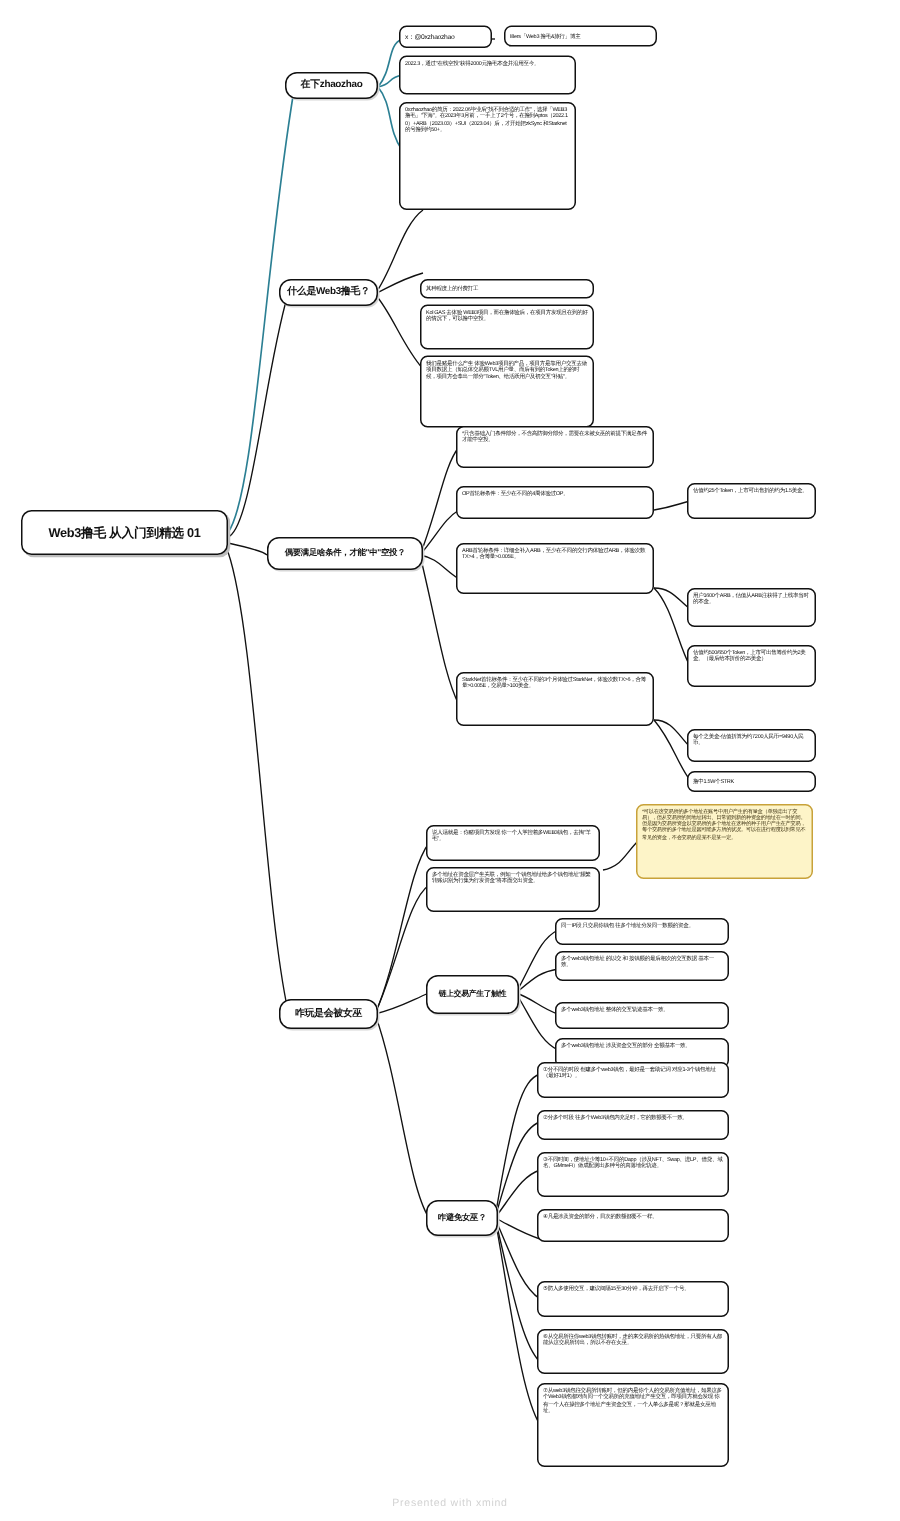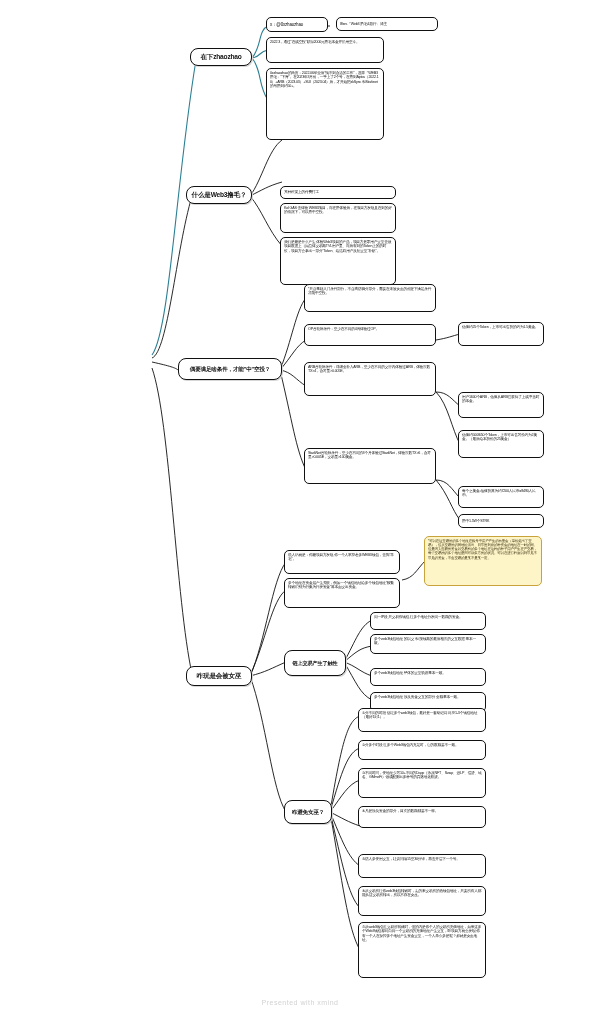--- a/index.html
+++ b/index.html
@@ -79,20 +79,21 @@
       <path d="M330 812 C 342 770 348 752 360 748"></path>
       <path d="M330 812 C 342 796 348 784 360 780"></path>
       <path d="M330 812 C 342 818 348 822 360 826"></path>
       <path d="M330 812 C 342 840 348 858 360 866"></path>
       <path d="M330 812 C 342 862 348 896 360 908"></path>
       <path d="M330 812 C 342 880 348 930 360 950"></path>
       <path d="M402 580 C 414 578 416 570 426 560"></path>
     </g>
   </svg>
 
+  <div class="node root" style="left:14px;top:340px;width:138px;height:30px;">Web3撸毛 从入门到精选 01</div>
 
   <div class="node branch" style="left:190px;top:48px;width:62px;height:18px;">在下zhaozhao</div>
   <div class="node branch" style="left:186px;top:186px;width:66px;height:18px;">什么是Web3撸毛？</div>
   <div class="node branch" style="left:178px;top:358px;width:104px;height:22px;font-size:5.6px;">偶要满足啥条件，才能"中"空投？</div>
   <div class="node branch" style="left:186px;top:666px;width:66px;height:20px;">咋玩是会被女巫</div>
 
   <div class="node branch" style="left:284px;top:650px;width:62px;height:26px;font-size:5.2px;">链上交易产生了触性</div>
   <div class="node branch" style="left:284px;top:800px;width:48px;height:24px;font-size:5.6px;">咋避免女巫？</div>
 
   <div class="node leaf" style="left:266px;top:17px;width:62px;height:15px;display:flex;align-items:center;">x：@0xzhaozhao</div>

